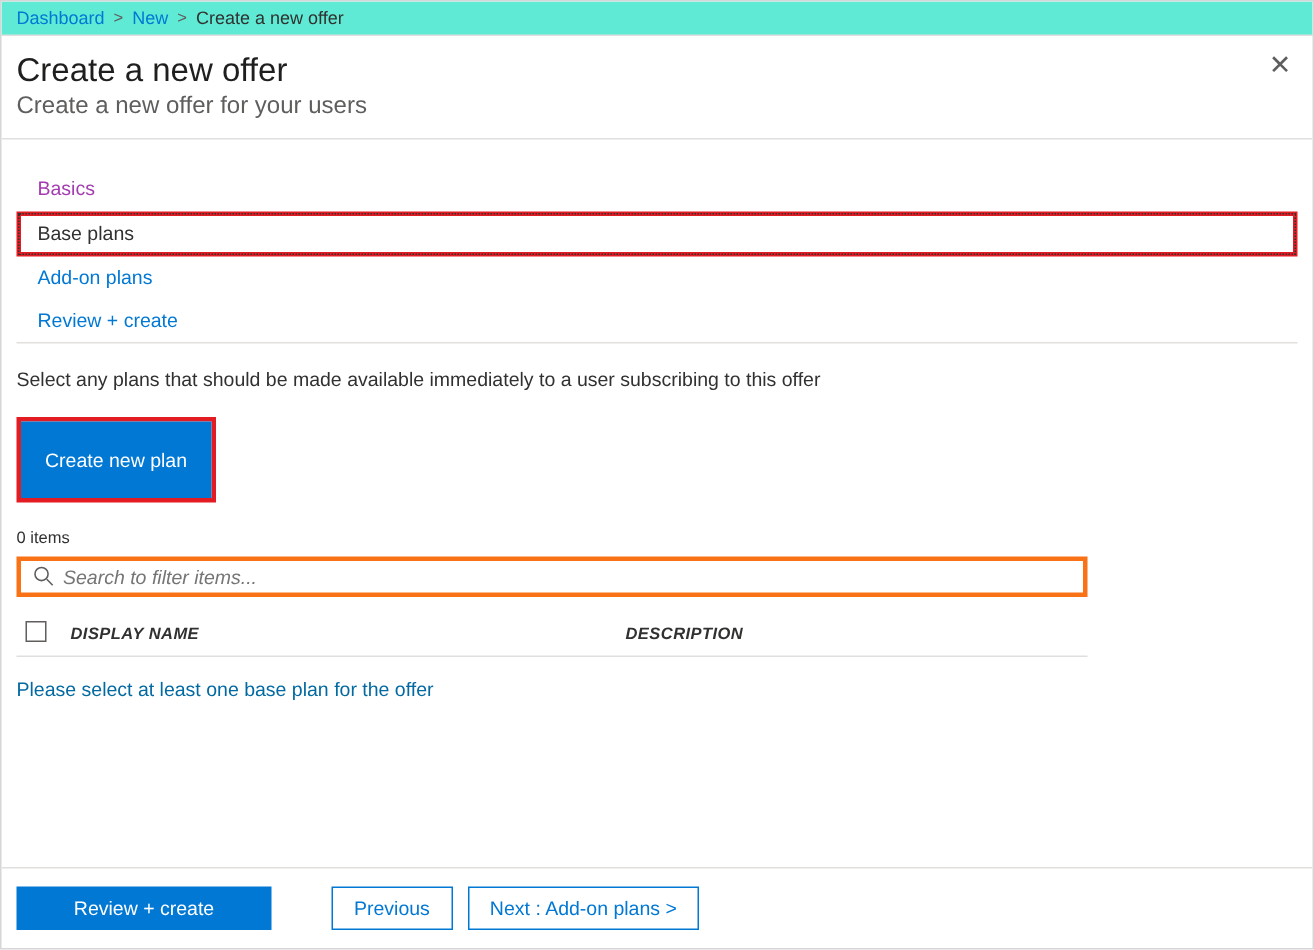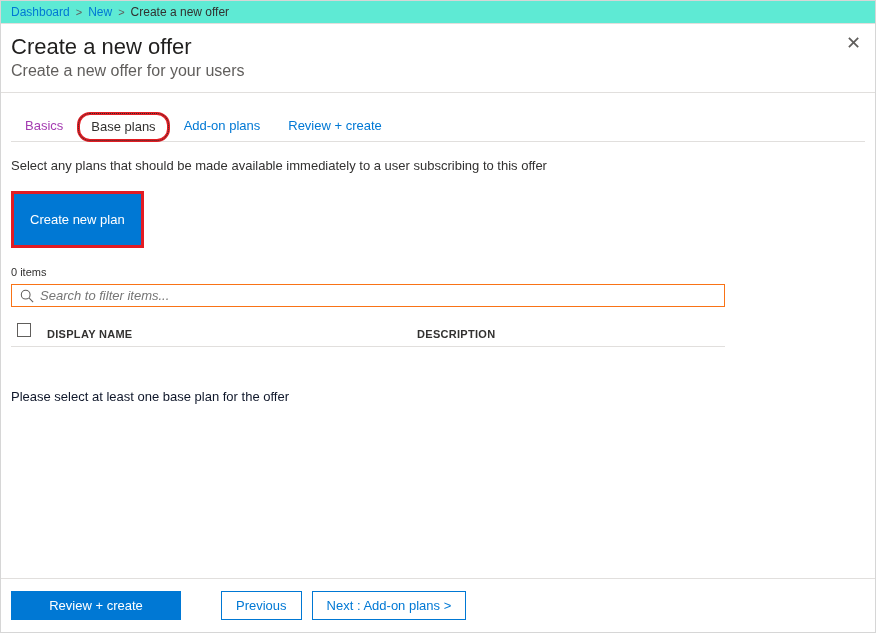--- a/index.html
+++ b/index.html
@@ -63,20 +63,21 @@
       line-height: 1;
     }
     .content {
       padding: 0 10px;
     }
     .tabs {
       display: flex;
       gap: 0;
       margin-top: 18px;
       border-bottom: 1px solid #e1dfdd;
+      flex-direction: column;
     }
     .tab {
       padding: 6px 14px 8px 14px;
       font-size: 13px;
       cursor: pointer;
       color: #0078d4;
       position: relative;
       top: 1px;
     }
     .tab.visited {
@@ -84,21 +85,20 @@
     }
     .tab.active {
       color: #323130;
       border: 3px solid #e31c23;
       padding: 4px 11px 5px 11px;
       background: #fff;
     }
     .tab.active-inner {
       outline: 1px dotted #323130;
       outline-offset: -2px;
-      border-radius: 13px;
     }
     .instruction {
       margin-top: 16px;
       font-size: 13px;
       color: #323130;
     }
     .create-btn-wrap {
       display: inline-block;
       border: 3px solid #e31c23;
       margin-top: 18px;
@@ -115,22 +115,21 @@
     }
     .items-count {
       margin-top: 18px;
       font-size: 11px;
     }
     .search-box {
       margin-top: 6px;
       width: calc(100% - 140px);
       max-width: 726px;
       display: flex;
-      align-items: center;
-      border: 1px solid #f97316;
+      border: 3px solid #f97316;
       padding: 3px 8px;
       gap: 6px;
     }
     .search-box svg {
       flex-shrink: 0;
     }
     .search-input {
       border: none;
       outline: none;
       font-size: 13px;
@@ -140,23 +139,24 @@
       font-family: inherit;
       background: transparent;
     }
     .table {
       margin-top: 10px;
       width: calc(100% - 140px);
       max-width: 726px;
     }
     .table-header {
       display: flex;
-      align-items: flex-end;
+      align-items: center;
       border-bottom: 1px solid #e1dfdd;
       padding: 6px 0;
+      font-style: italic;
     }
     .chk-cell {
       width: 36px;
       padding-left: 6px;
     }
     .chk {
       width: 14px;
       height: 14px;
       border: 1px solid #605e5c;
       display: inline-block;
@@ -171,22 +171,22 @@
       font-size: 11px;
       font-weight: 700;
       letter-spacing: 0.3px;
     }
     .empty-row {
       padding: 12px 8px;
       font-size: 13px;
       color: #323130;
     }
     .validation {
-      margin-top: 42px;
-      color: #0f172a;
+      margin-top: 14px;
+      color: #0369a1;
       font-size: 13px;
     }
     .footer {
       position: absolute;
       bottom: 0;
       left: 0;
       right: 0;
       border-top: 1px solid #e1dfdd;
       padding: 12px 10px;
       display: flex;

